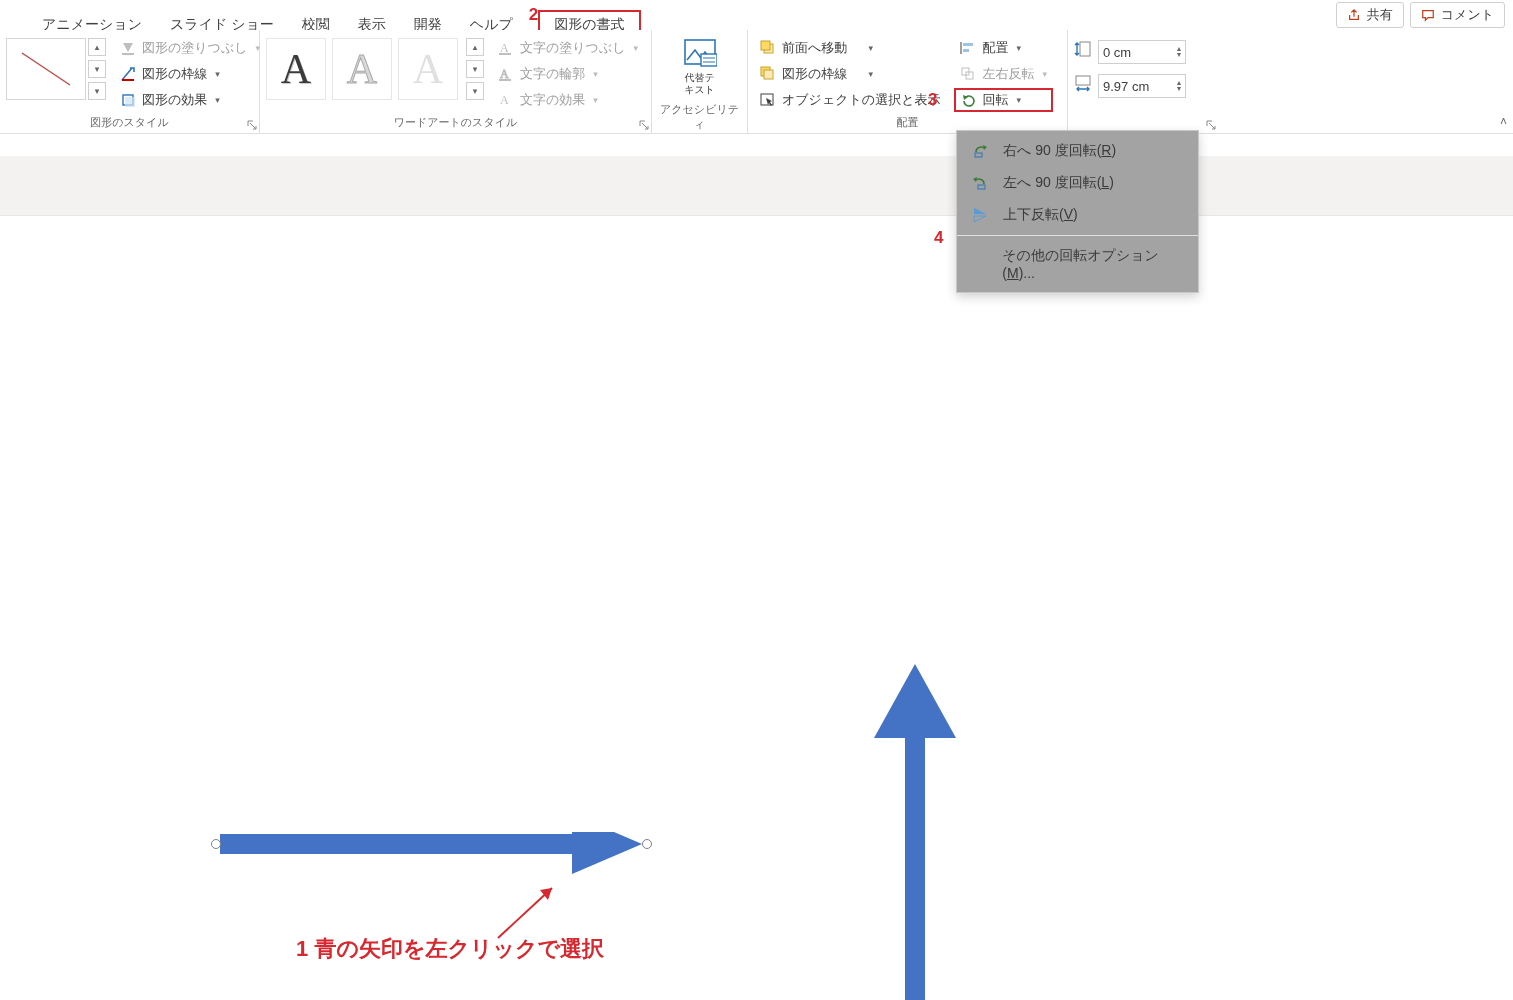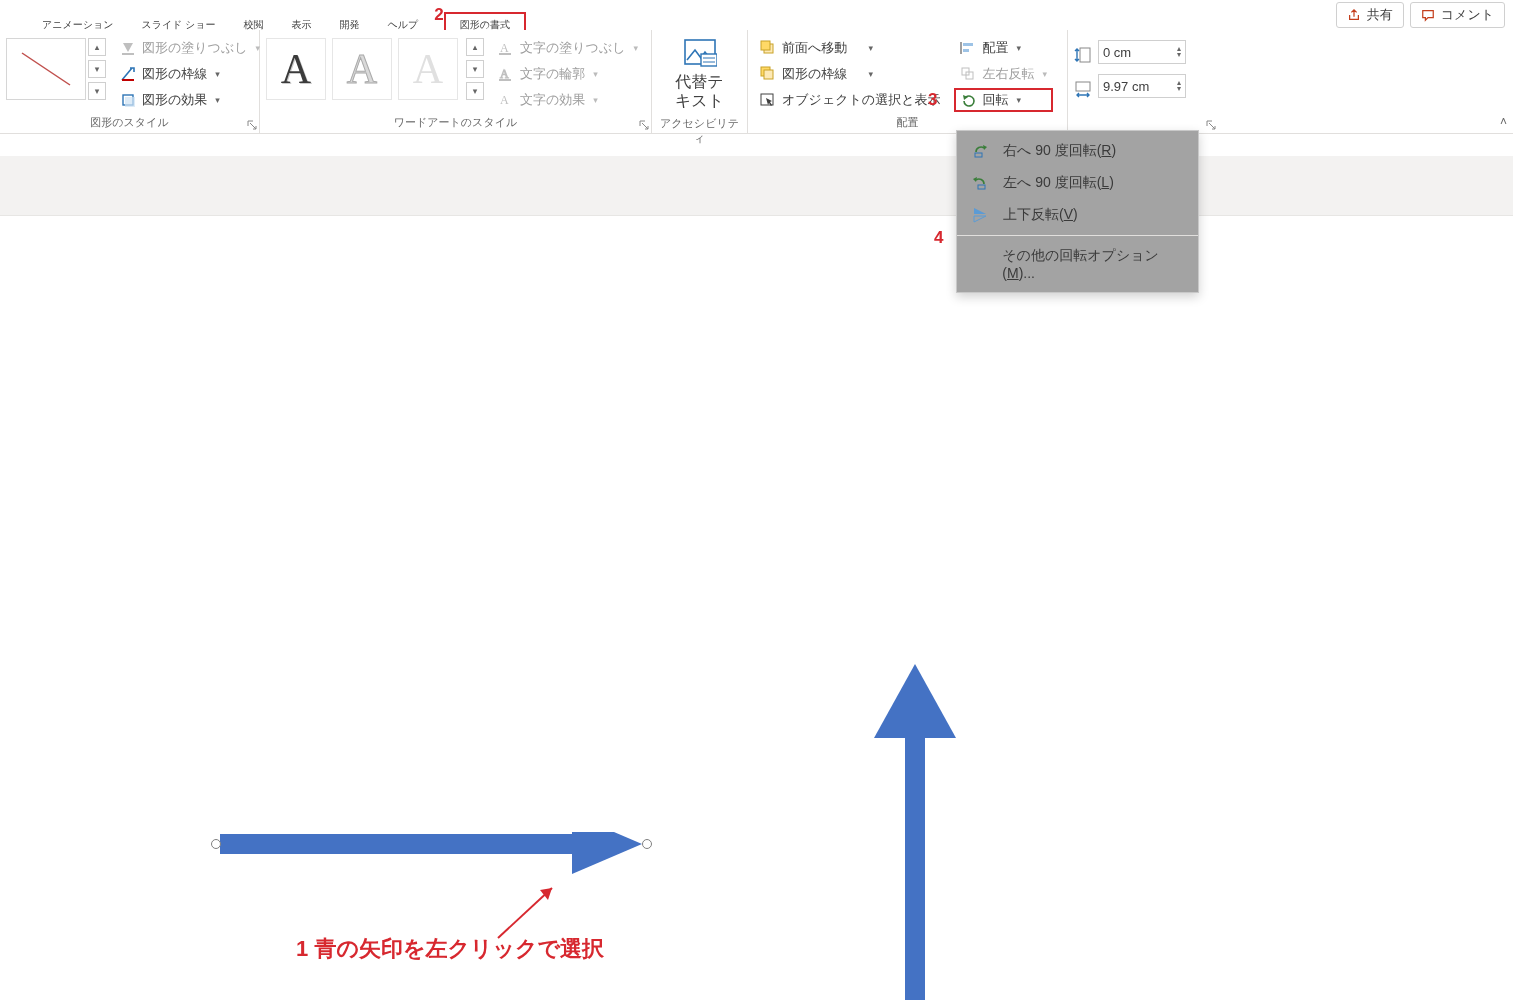--- a/index.html
+++ b/index.html
@@ -30,21 +30,21 @@
   
   .tabrow{
     display:flex;
     align-items:center;
     height:30px;
     padding:0 8px 0 28px;
     position:relative;
   }
   .tabrow .tab{
     padding:4px 14px 4px;
-    font-size:10px;
+    font-size:14px;
     cursor:pointer;
     white-space:nowrap;
     margin-top:20px;
   }
   .tab-highlight{
     border:2px solid var(--red);
     padding:2px 12px 2px;
   }
   .tabrow .spacer{flex:1;}
   .tbtn{
@@ -113,40 +113,40 @@
     min-height:24px;
   }
   .rbtn.dim{color:var(--text-dim);}
   .rbtn .chev{font-size:9px;color:#666;margin-left:2px;}
   .rbtn.dim .chev{color:#bbb;}
   .rbtn svg{flex:0 0 auto;}
 
   .vbtn{
     width:56px;
     display:flex;flex-direction:column;align-items:center;justify-content:center;
-    gap:4px;font-size:16px;text-align:center;line-height:1.2;
+    gap:4px;font-size:10px;text-align:center;line-height:1.2;
     padding:4px 0;
     cursor:pointer;
   }
 
   .wa-box{
     width:60px;height:62px;
     border:1px solid #e6e6e6;
     display:flex;align-items:center;justify-content:center;
     margin-top:4px;
   }
   .wa-box span{
     font-family:"Times New Roman",serif;
     font-size:42px;
     font-weight:400;
   }
 
   
   .spin{
-    display:flex;align-items:flex-end;gap:6px;
+    display:flex;align-items:flex-start;gap:6px;
   }
   .spin .field{
     width:88px;height:24px;
     border:1px solid #cfcfcf;
     background:#fff;
     padding:0 4px;
     font-size:13px;
     display:flex;align-items:center;
     justify-content:space-between;
   }

